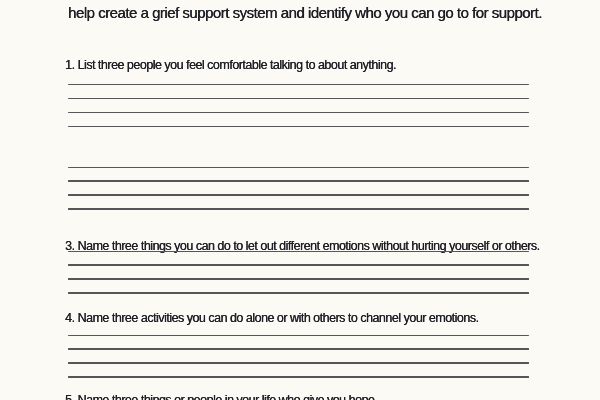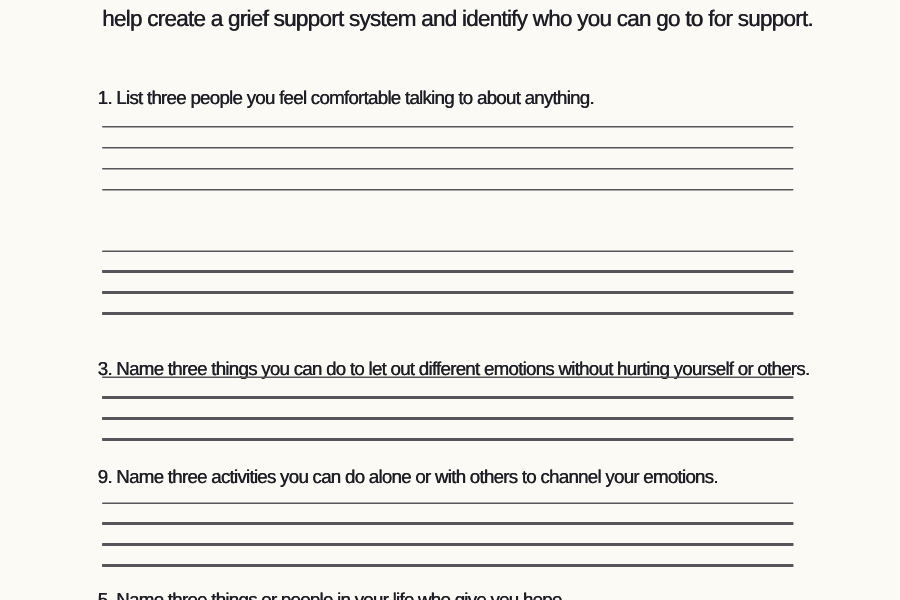--- a/index.html
+++ b/index.html
@@ -83,21 +83,21 @@
     </div>
 
   <p class="question q3">3. Name three things you can do to let out different emotions without hurting yourself or others.</p>
   <div class="lines lq3">
       <div class="answer-line"></div>
       <div class="answer-line"></div>
       <div class="answer-line"></div>
       <div class="answer-line"></div>
     </div>
 
-  <p class="question q4">9. Name three activities you can do alone or with others to channel your emotions.</p>
+  <p class="question q4">4. Name three activities you can do alone or with others to channel your emotions.</p>
   <div class="lines lq4">
       <div class="answer-line"></div>
       <div class="answer-line"></div>
       <div class="answer-line"></div>
       <div class="answer-line"></div>
     </div>
 
   <p class="question q5">5. Name three things or people in your life who give you hope.</p>
 
 </div>

